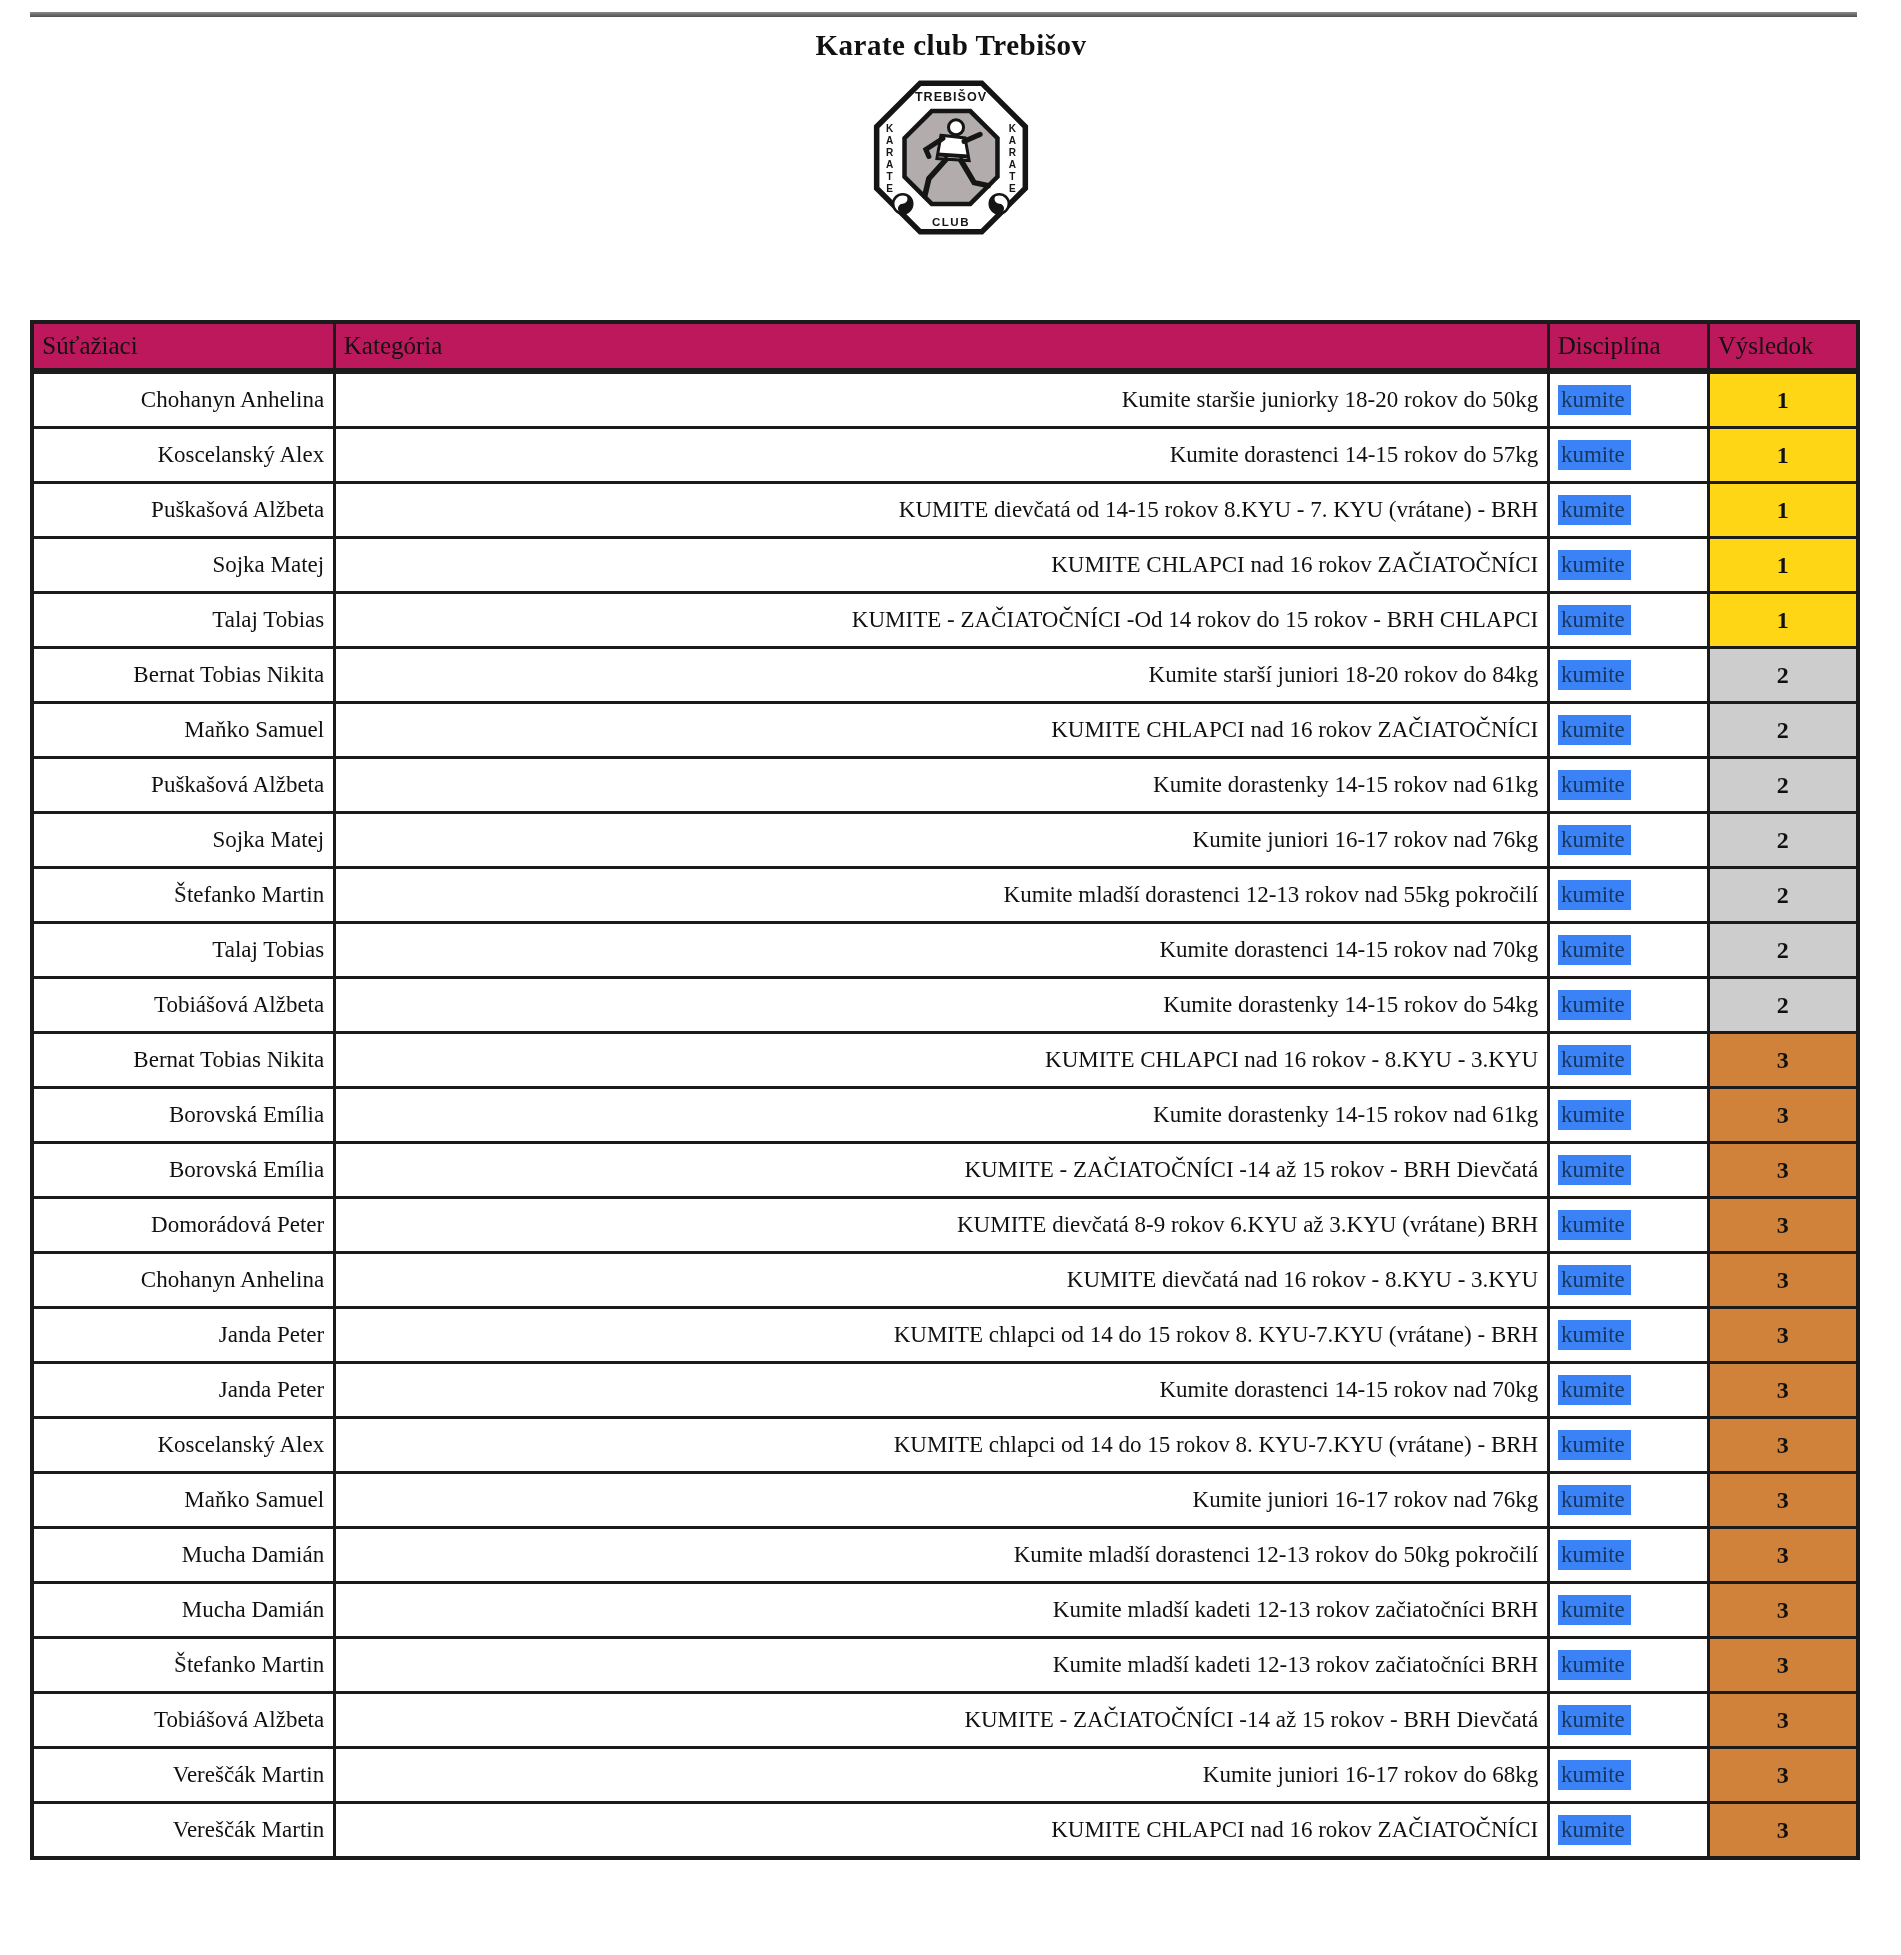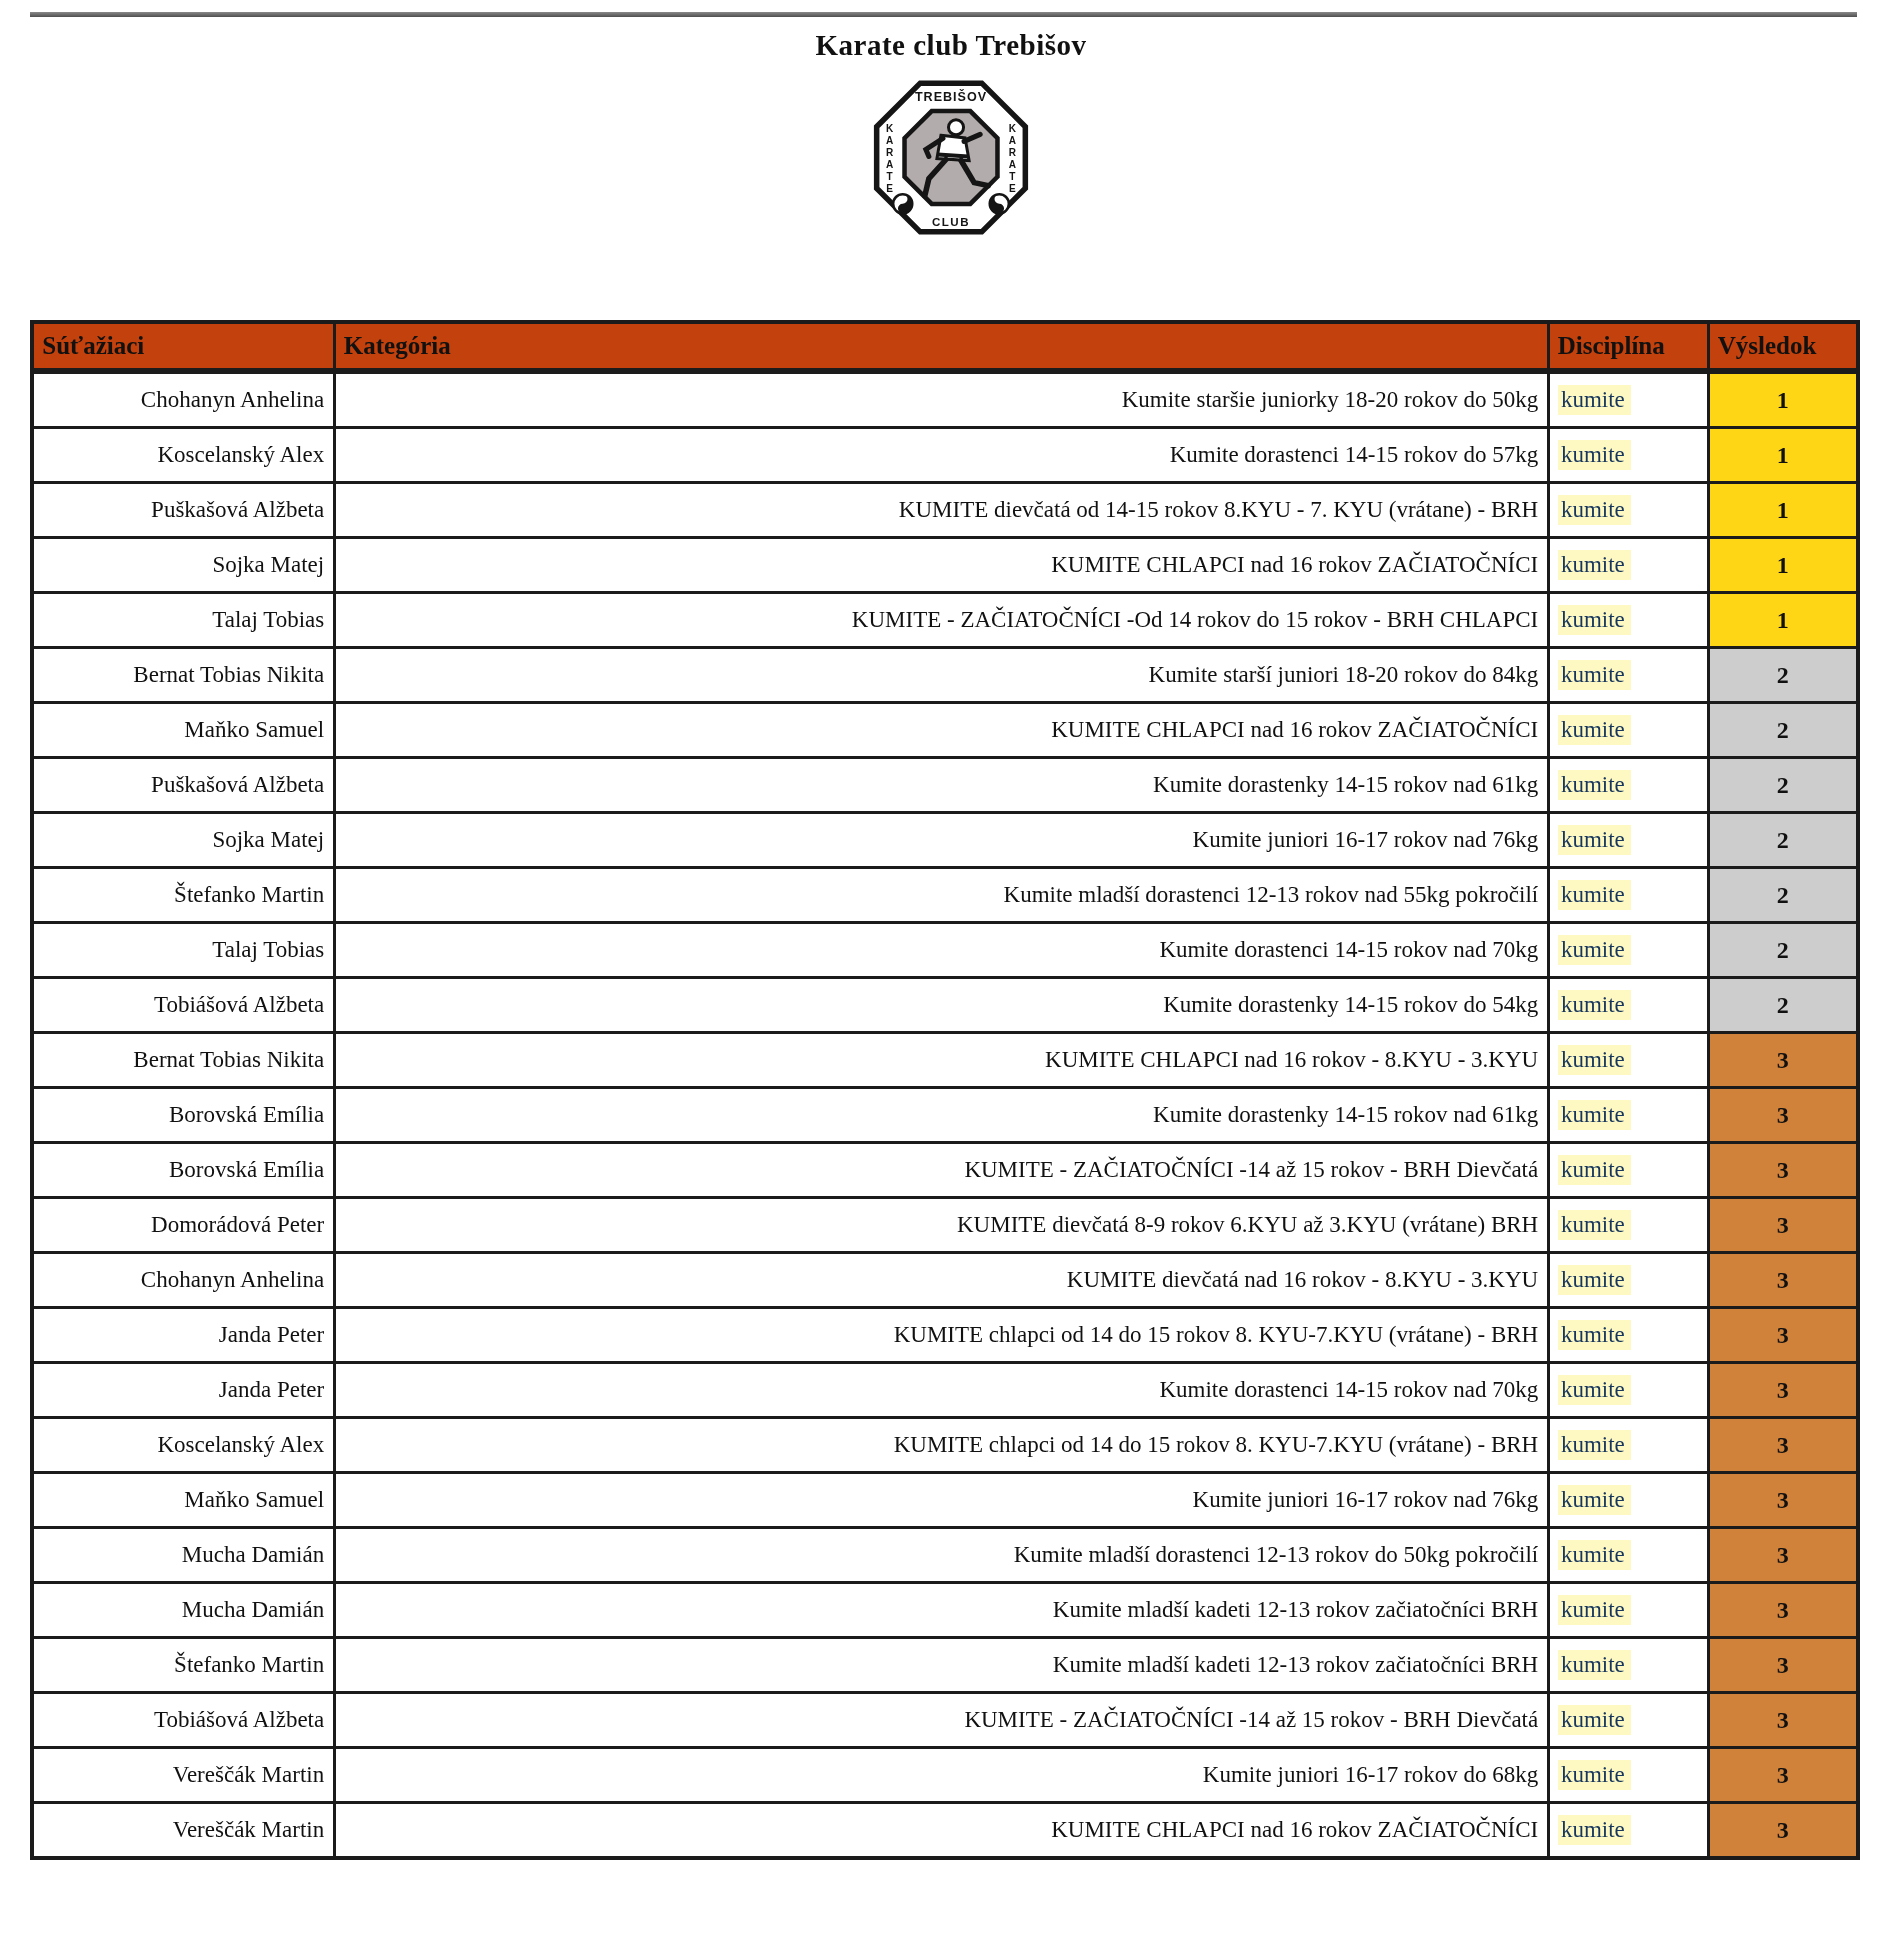--- a/index.html
+++ b/index.html
@@ -35,30 +35,30 @@
   th,td{
     border:3.1px solid #1b1b1b;
     font-size:23px;
     padding:0 8.3px;
     height:52px;
     vertical-align:middle;
     white-space:nowrap;
     overflow:hidden;
   }
   thead th{
-    background:#c2410c;
+    background:#be185d;
     text-align:left;
-    font-weight:bold;
+    font-weight:normal;
     font-size:25px;
     height:44px;
     border-bottom:6.2px solid #1b1b1b;
   }
   td.cell-name,td.cell-cat{text-align:right;}
   td.cell-disc .hl{
-    background:#fef9c3;
+    background:#3b82f6;
     color:#17365d;
     padding:1.6px 6.2px 3.1px 3.1px;
     font-size:23px;
   }
   td.cell-res{
     text-align:center;
     font-weight:bold;
     font-size:24px;
   }
   svg text{font-family:"Liberation Sans", sans-serif;}

